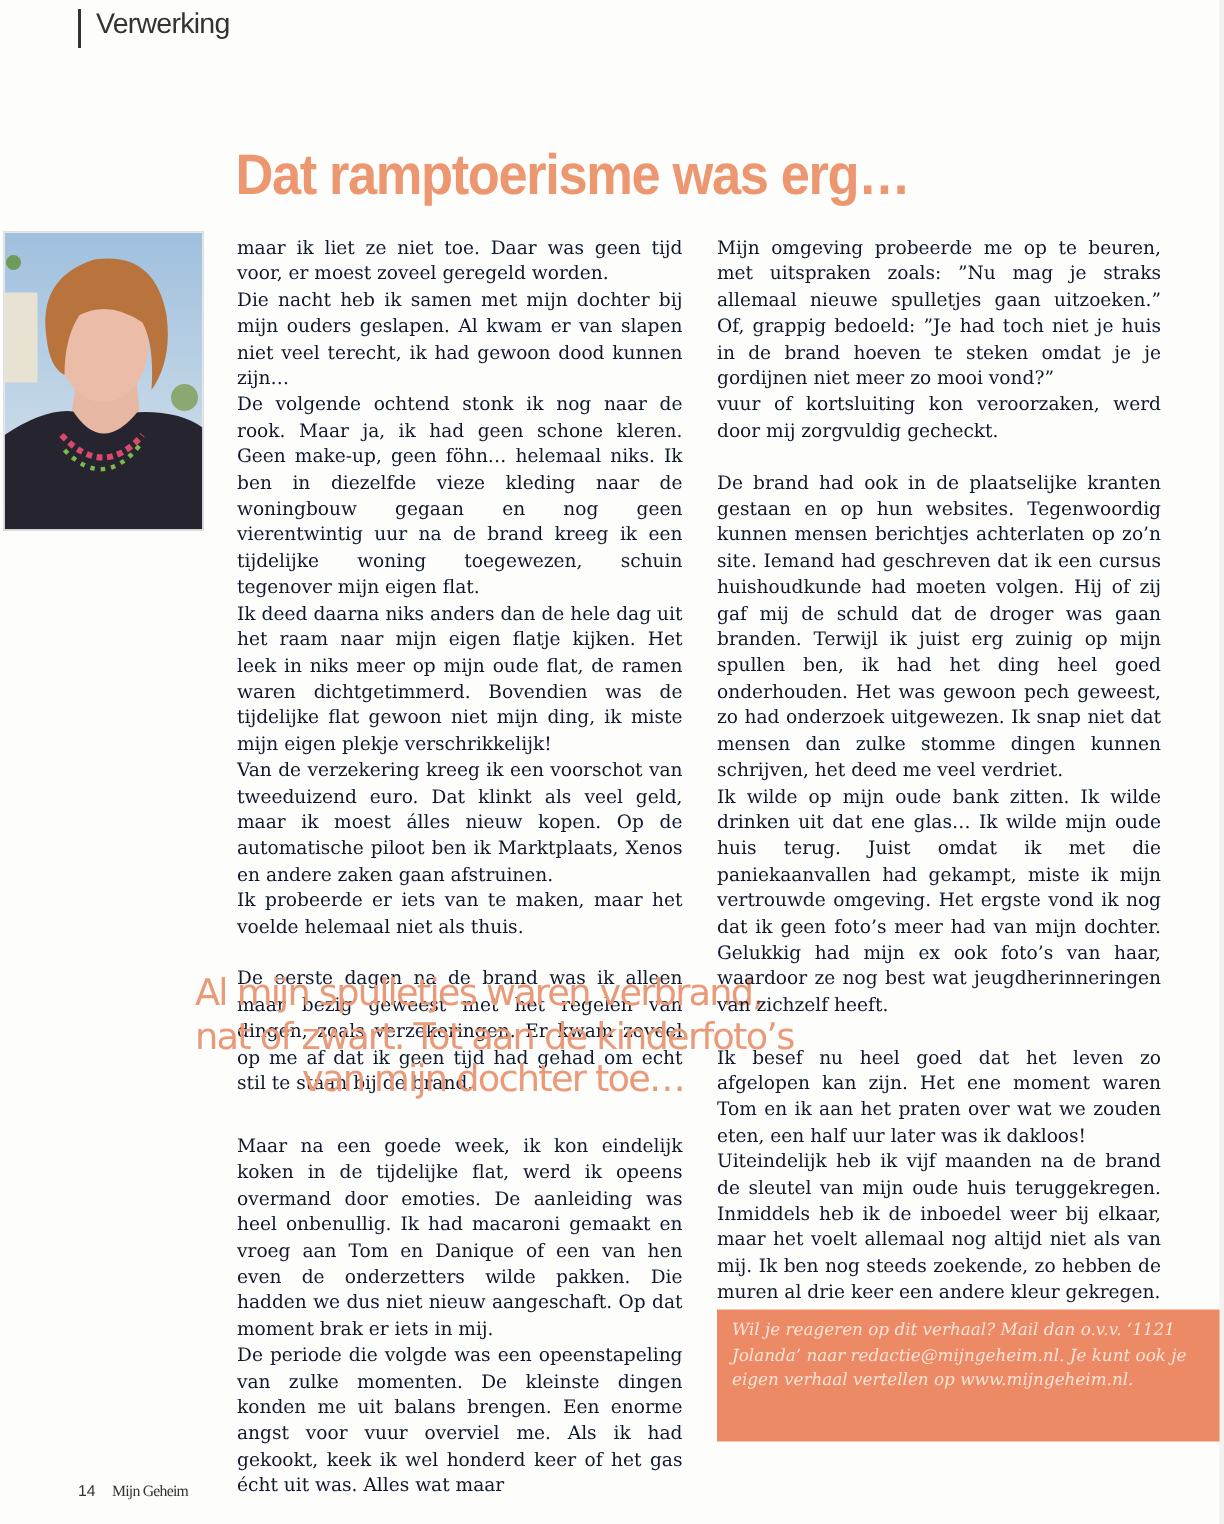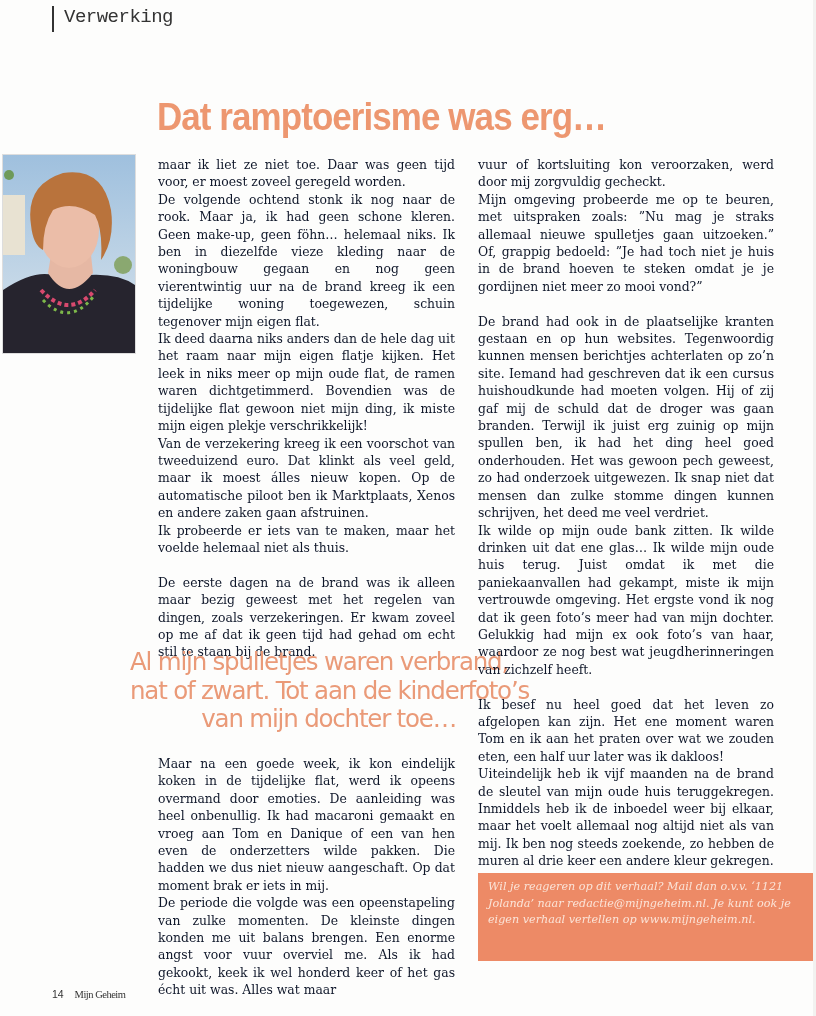--- a/index.html
+++ b/index.html
@@ -1,18 +1,18 @@
 <!DOCTYPE html>
 <html><head>
 <meta charset="utf-8">
 <style>
   html, body { margin:0; padding:0; }
   body { width:816px; height:1016px; background:#fdfdfc; position:relative; overflow:hidden; color:#2a2a2a; }
   .section-bar { position:absolute; left:52px; top:6px; width:1.5px; height:26px; background:#333; }
-  .section-label { position:absolute; left:64px; top:6px; font-family:Liberation Mono, monospace; font-size:19px; color:#333; letter-spacing:-0.5px; }
+  .section-label { position:absolute; left:64px; top:6px; font-family:Liberation Sans, sans-serif; font-size:19px; color:#333; letter-spacing:-0.5px; }
   .title { position:absolute; left:157px; top:96px; font-family:"Liberation Sans", sans-serif; font-weight:bold; font-size:38px; color:#ed9770; letter-spacing:-1px; transform:scaleX(0.92); transform-origin:left top; white-space:nowrap; }
   .photo { position:absolute; left:2px; top:154px; width:132px; height:198px; overflow:hidden; border:1px solid #ddd; }
   .col { position:absolute; font-family:"DejaVu Serif", serif; font-size:12.4px; line-height:17.4px; color:#0f172a; text-align:justify; }
   .col p { margin:0; }
   .col .gap { height:17.4px; }
   .col1 { left:158px; top:156px; width:297px; }
   .col1b { left:158px; top:755px; width:297px; }
   .col2 { left:478px; top:156px; width:296px; }
   .pull { position:absolute; left:130px; top:648px; width:326px; font-family:"DejaVu Sans", sans-serif; font-size:24.5px; line-height:28.5px; color:#ea9a78; text-align:right; letter-spacing:-1.2px; font-weight:normal; }
   .pull span { display:block; white-space:nowrap; }
@@ -47,42 +47,43 @@
     <path d="M45 118 Q65 150 90 118 L88 100 L48 100 Z" fill="#e6b8a4"></path>
     <ellipse cx="66" cy="75" rx="30" ry="38" fill="#ebbda8"></ellipse>
     <path d="M28 70 Q22 30 60 18 Q100 12 108 55 Q112 85 98 105 Q100 75 92 60 Q70 45 50 55 Q40 70 40 95 Q30 90 28 70 Z" fill="#b9733c"></path>
     <path d="M38 135 Q66 165 92 135" fill="none" stroke="#d8496e" stroke-width="4" stroke-dasharray="4 3"></path>
     <path d="M40 145 Q66 172 90 142" fill="none" stroke="#7db84a" stroke-width="3" stroke-dasharray="3 4"></path>
   </svg>
 </div>
 
 <div class="col col1">
   <p>maar ik liet ze niet toe. Daar was geen tijd voor, er moest zoveel geregeld worden.</p>
+  <p>Die nacht heb ik samen met mijn dochter bij mijn ouders geslapen. Al kwam er van slapen niet veel terecht, ik had gewoon dood kunnen zijn…</p>
   <p>De volgende ochtend stonk ik nog naar de rook. Maar ja, ik had geen schone kleren. Geen make-up, geen föhn… helemaal niks. Ik ben in diezelfde vieze kleding naar de woningbouw gegaan en nog geen vierentwintig uur na de brand kreeg ik een tijdelijke woning toegewezen, schuin tegenover mijn eigen flat.</p>
   <p>Ik deed daarna niks anders dan de hele dag uit het raam naar mijn eigen flatje kijken. Het leek in niks meer op mijn oude flat, de ramen waren dichtgetimmerd. Bovendien was de tijdelijke flat gewoon niet mijn ding, ik miste mijn eigen plekje verschrikkelijk!</p>
   <p>Van de verzekering kreeg ik een voorschot van tweeduizend euro. Dat klinkt als veel geld, maar ik moest álles nieuw kopen. Op de automatische piloot ben ik Marktplaats, Xenos en andere zaken gaan afstruinen.</p>
   <p>Ik probeerde er iets van te maken, maar het voelde helemaal niet als thuis.</p>
   <div class="gap"></div>
   <p>De eerste dagen na de brand was ik alleen maar bezig geweest met het regelen van dingen, zoals verzekeringen. Er kwam zoveel op me af dat ik geen tijd had gehad om echt stil te staan bij de brand.</p>
 </div>
 
 <div class="pull">
   <span>Al mijn spulletjes waren verbrand,</span>
   <span>nat of zwart. Tot aan de kinderfoto’s</span>
   <span>van mijn dochter toe…</span>
 </div>
 
 <div class="col col1b">
   <p>Maar na een goede week, ik kon eindelijk koken in de tijdelijke flat, werd ik opeens overmand door emoties. De aanleiding was heel onbenullig. Ik had macaroni gemaakt en vroeg aan Tom en Danique of een van hen even de onderzetters wilde pakken. Die hadden we dus niet nieuw aangeschaft. Op dat moment brak er iets in mij.</p>
   <p>De periode die volgde was een opeenstapeling van zulke momenten. De kleinste dingen konden me uit balans brengen. Een enorme angst voor vuur overviel me. Als ik had gekookt, keek ik wel honderd keer of het gas écht uit was. Alles wat maar</p>
 </div>
 
 <div class="col col2">
+  <p>Mijn omgeving probeerde me op te beuren, met uitspraken zoals: ”Nu mag je straks allemaal nieuwe spulletjes gaan uitzoeken.” Of, grappig bedoeld: ”Je had toch niet je huis in de brand hoeven te steken omdat je je gordijnen niet meer zo mooi vond?”</p>
   <p>vuur of kortsluiting kon veroorzaken, werd door mij zorgvuldig gecheckt.</p>
-  <p>Mijn omgeving probeerde me op te beuren, met uitspraken zoals: ”Nu mag je straks allemaal nieuwe spulletjes gaan uitzoeken.” Of, grappig bedoeld: ”Je had toch niet je huis in de brand hoeven te steken omdat je je gordijnen niet meer zo mooi vond?”</p>
   <div class="gap"></div>
   <p>De brand had ook in de plaatselijke kranten gestaan en op hun websites. Tegenwoordig kunnen mensen berichtjes achterlaten op zo’n site. Iemand had geschreven dat ik een cursus huishoudkunde had moeten volgen. Hij of zij gaf mij de schuld dat de droger was gaan branden. Terwijl ik juist erg zuinig op mijn spullen ben, ik had het ding heel goed onderhouden. Het was gewoon pech geweest, zo had onderzoek uitgewezen. Ik snap niet dat mensen dan zulke stomme dingen kunnen schrijven, het deed me veel verdriet.</p>
   <p>Ik wilde op mijn oude bank zitten. Ik wilde drinken uit dat ene glas… Ik wilde mijn oude huis terug. Juist omdat ik met die paniekaanvallen had gekampt, miste ik mijn vertrouwde omgeving. Het ergste vond ik nog dat ik geen foto’s meer had van mijn dochter. Gelukkig had mijn ex ook foto’s van haar, waardoor ze nog best wat jeugdherinneringen van zichzelf heeft.</p>
   <div class="gap"></div>
   <p>Ik besef nu heel goed dat het leven zo afgelopen kan zijn. Het ene moment waren Tom en ik aan het praten over wat we zouden eten, een half uur later was ik dakloos!</p>
   <p>Uiteindelijk heb ik vijf maanden na de brand de sleutel van mijn oude huis teruggekregen. Inmiddels heb ik de inboedel weer bij elkaar, maar het voelt allemaal nog altijd niet als van mij. Ik ben nog steeds zoekende, zo hebben de muren al drie keer een andere kleur gekregen.</p>
   <p>Ik heb mijn verhaal willen vertellen om mensen te waarschuwen, niet om ze bang te maken. Ik blijf knokken voor het geluk van mezelf en mijn dochter. Ooit zullen we ons weer thuis voelen in ons eigen huisje… □</p>
 </div>
 
 <div class="cta">

